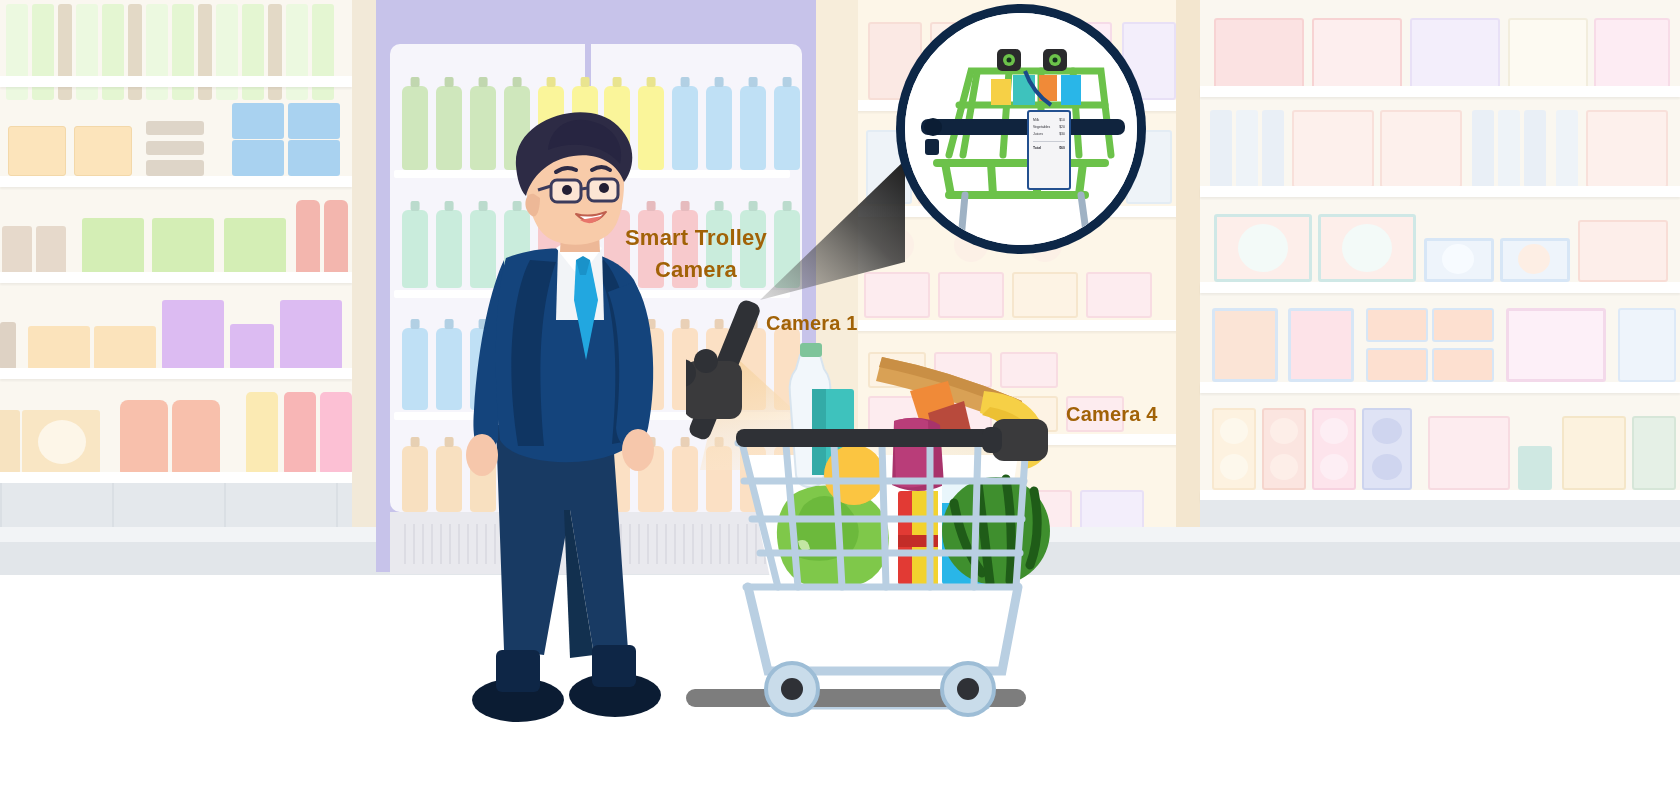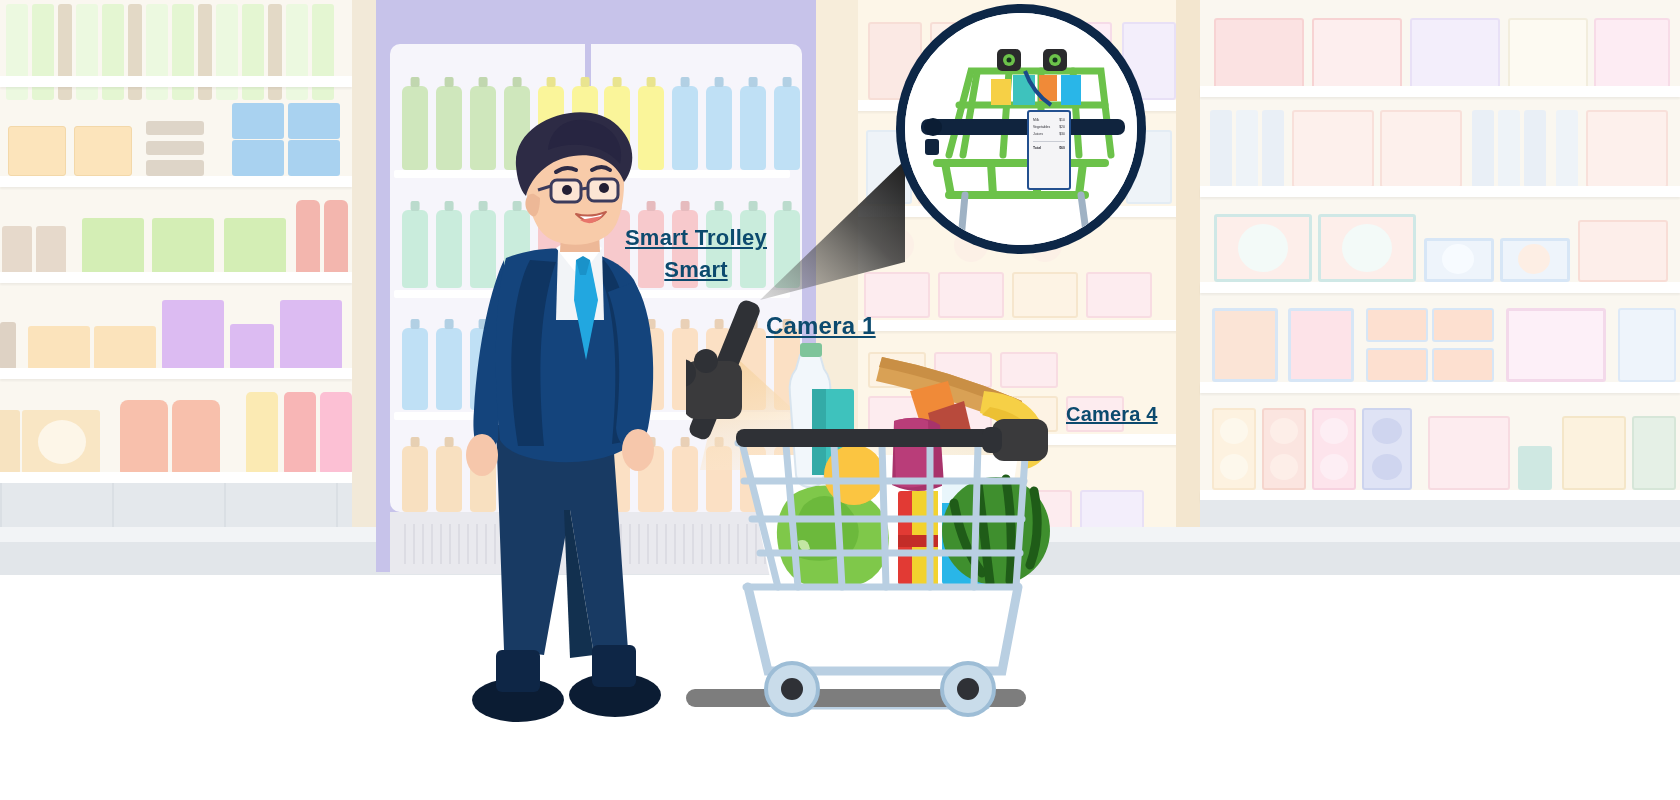--- a/index.html
+++ b/index.html
@@ -62,23 +62,23 @@
   .r-row { display:flex; justify-content:space-between; align-items:baseline;
      font-size:3.4px; line-height:7.2px; color:#2b2b33; letter-spacing:.05px; }
   .r-row .r-amt { color:#2b2b33; }
   .r-divider { margin:2.5px 0 2.5px 0; height:1px; background:#c9ccd4; }
   .r-row.total { font-weight:600; }
 
   
   .cart { position:absolute; left:686px; top:295px; width:370px; height:430px; }
 
   
-  .lbl { position:absolute; font-weight:700; color:#0c4a6e; letter-spacing:.2px; z-index:60;text-decoration:underline; }
+  .lbl { position:absolute; font-weight:700; color:#a16207; letter-spacing:.2px; z-index:60; }
   .lbl-kiosk { left:620px; top:222px; width:152px; text-align:center; font-size:22px; line-height:32px; }
-  .lbl-cam1 { left:766px; top:312px; font-size:24px; }
+  .lbl-cam1 { left:766px; top:312px; font-size:20px; }
   .lbl-cam2 { left:1066px; top:403px; font-size:20px; }
 </style>
 </head>
 <body>
 
 <div id="stage">
 
   <div class="store-bg">
 
     <div class="shelf-unit shelf-left">
@@ -598,18 +598,18 @@
       <div class="r-divider"></div>
       <div class="r-row total">
         <span>Total</span>
         <span class="r-amt">$60</span>
       </div>
     </div>
   </div>
 
   <div class="lbl lbl-kiosk">
     <div>Smart Trolley</div>
-    <div>Smart</div>
+    <div>Camera</div>
   </div>
   <div class="lbl lbl-cam1">Camera 1</div>
   <div class="lbl lbl-cam2">Camera 4</div>
 
 </div>
 
 </body></html>

